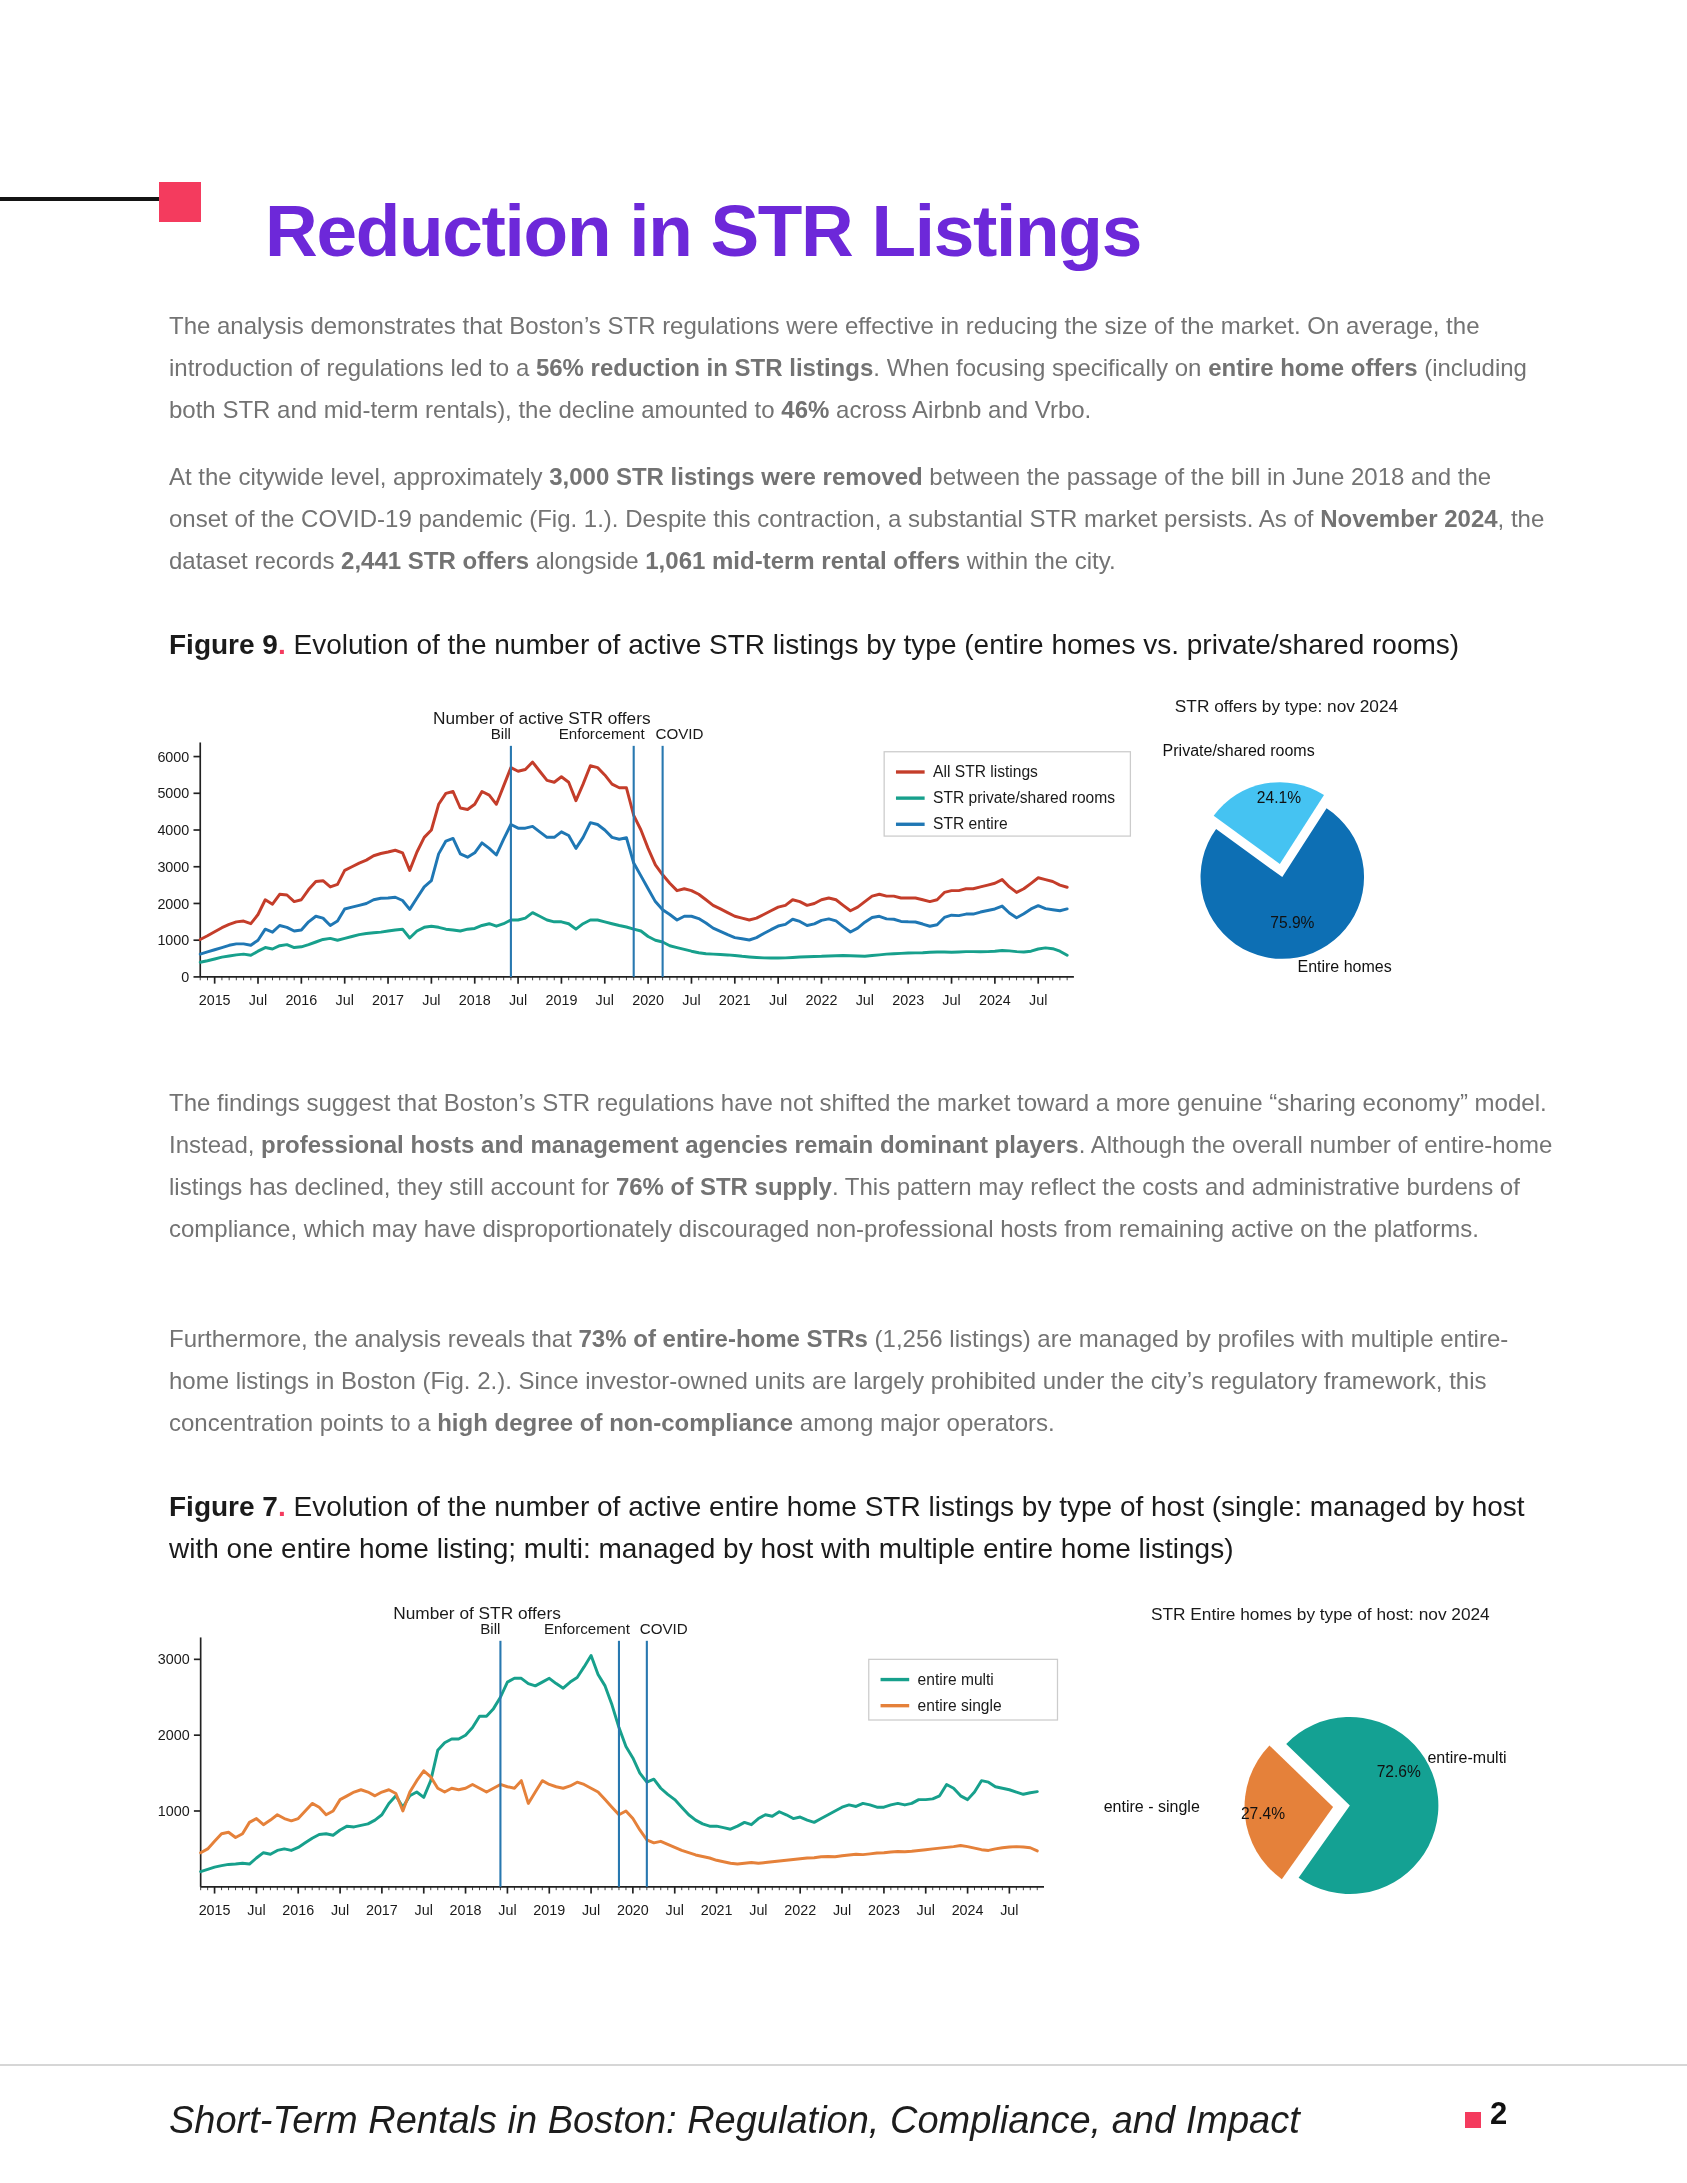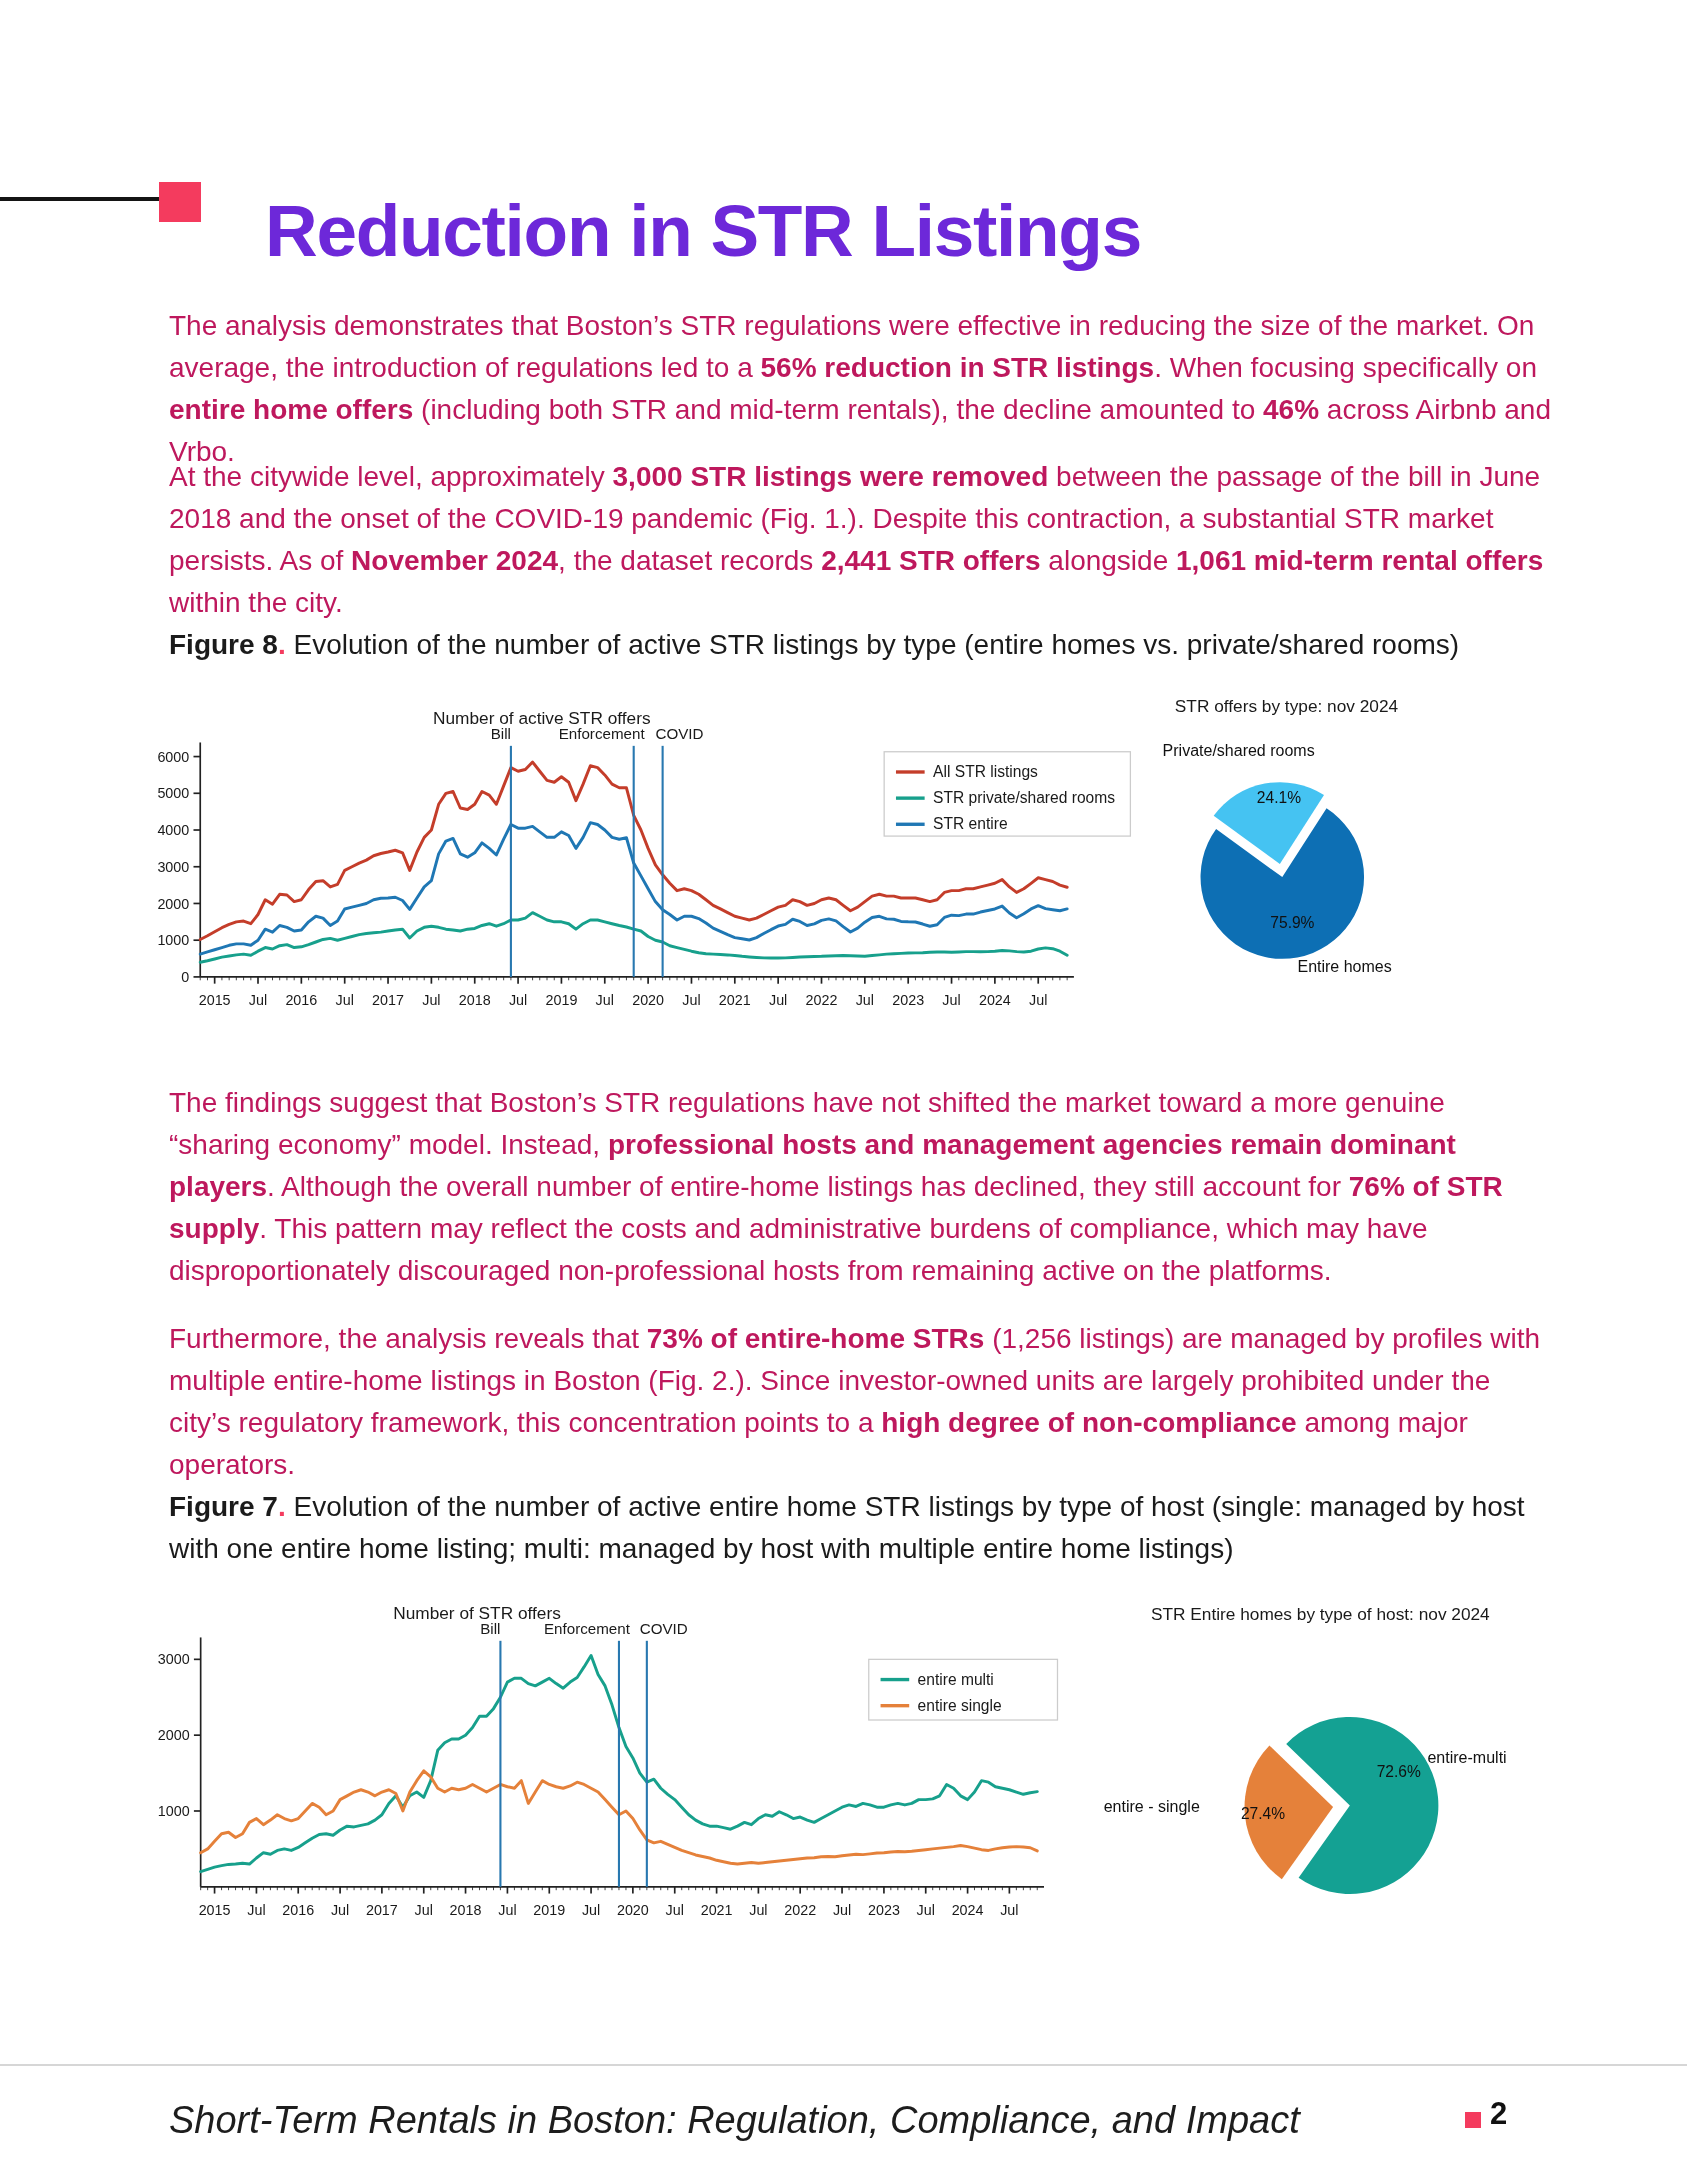--- a/index.html
+++ b/index.html
@@ -2,21 +2,21 @@
 <html style="font-size:13.5px"><head>
 <meta charset="utf-8">
 <style>
   html,body{margin:0;padding:0;background:#ffffff;}
   .page{position:relative;width:1687px;height:2183px;background:#ffffff;
         font-family:"Liberation Sans", sans-serif;color:#151515;overflow:hidden;}
   .hrule{position:absolute;left:0;top:197px;width:159px;height:4.2px;background:#141414;}
   .accent-square{position:absolute;left:159px;top:182px;width:42px;height:40px;}
   .page-title{position:absolute;left:265px;top:145px;font-size:73px;font-weight:800;
               letter-spacing:-1.3px;line-height:1;color:#6d28d9;}
-  .para{position:absolute;left:169px;width:1384px;font-size:28px;line-height:42px;color:#be185d;}
+  .para{position:absolute;left:169px;width:1384px;font-size:24px;line-height:42px;color:#737373;}
   .caption{position:absolute;left:169px;width:1384px;font-size:28px;line-height:42px;color:#1b1b1b;}
   svg{position:absolute;overflow:visible;}
   .tick{font-size:17px;fill:#1a1a1a;}
   .ann{font-size:18px;fill:#1a1a1a;}
   .leg{font-size:18.5px;fill:#1a1a1a;}
   .ctitle{font-size:20.5px;fill:#1a1a1a;}
   .pct{font-size:18.5px;fill:#111;}
   .plabel{font-size:19px;fill:#111;}
   .footer-rule{position:absolute;left:0;top:2064px;width:1687px;height:1.7px;background:#d6d6d6;}
   .footer-text{position:absolute;left:169px;top:2099px;font-size:38px;font-style:italic;color:#1d1d1d;}
@@ -28,21 +28,21 @@
 
 <div class="page">
 
   <div class="hrule"></div>
   <div class="accent-square" style="background: rgb(244, 59, 94);"></div>
   <h1 class="page-title">Reduction in STR Listings</h1>
 
   <div class="para" style="top:305px"><span>The analysis demonstrates that Boston’s STR regulations were effective in reducing the size of the market. On average, the introduction of regulations led to a </span><span style="font-weight: 700;">56% reduction in STR listings</span><span>. When focusing specifically on </span><span style="font-weight: 700;">entire home offers</span><span> (including both STR and mid-term rentals), the decline amounted to </span><span style="font-weight: 700;">46%</span><span> across Airbnb and Vrbo.</span></div>
   <div class="para" style="top:456px"><span>At the citywide level, approximately </span><span style="font-weight: 700;">3,000 STR listings were removed</span><span> between the passage of the bill in June 2018 and the onset of the COVID-19 pandemic (Fig. 1.). Despite this contraction, a substantial STR market persists. As of </span><span style="font-weight: 700;">November 2024</span><span>, the dataset records </span><span style="font-weight: 700;">2,441 STR offers</span><span> alongside </span><span style="font-weight: 700;">1,061 mid-term rental offers</span><span> within the city.</span></div>
 
-  <div class="caption" style="top:624px"><span style="font-weight: 700;">Figure 8</span><span style="font-weight: 700; color: rgb(244, 59, 94);">.</span><span> Evolution of the number of active STR listings by type (entire homes vs. private/shared rooms)</span></div>
+  <div class="caption" style="top:624px"><span style="font-weight: 700;">Figure 9</span><span style="font-weight: 700; color: rgb(244, 59, 94);">.</span><span> Evolution of the number of active STR listings by type (entire homes vs. private/shared rooms)</span></div>
 
   <svg id="fig1-line" width="1071" height="329" viewBox="0 0 1270 390" style="left:110px;top:707px">
       <line x1="107" y1="42" x2="107" y2="320" stroke="#222" stroke-width="2"></line>
       <line x1="107" y1="320" x2="1143" y2="320" stroke="#222" stroke-width="2"></line>
       <line x1="99" y1="320" x2="107" y2="320" stroke="#222" stroke-width="2"></line>
       <text x="94" y="326" text-anchor="end" class="tick">0</text>
       <line x1="99" y1="276.4516129032258" x2="107" y2="276.4516129032258" stroke="#222" stroke-width="2"></line>
       <text x="94" y="282.4516129032258" text-anchor="end" class="tick">1000</text>
       <line x1="99" y1="232.90322580645162" x2="107" y2="232.90322580645162" stroke="#222" stroke-width="2"></line>
       <text x="94" y="238.90322580645162" text-anchor="end" class="tick">2000</text>

